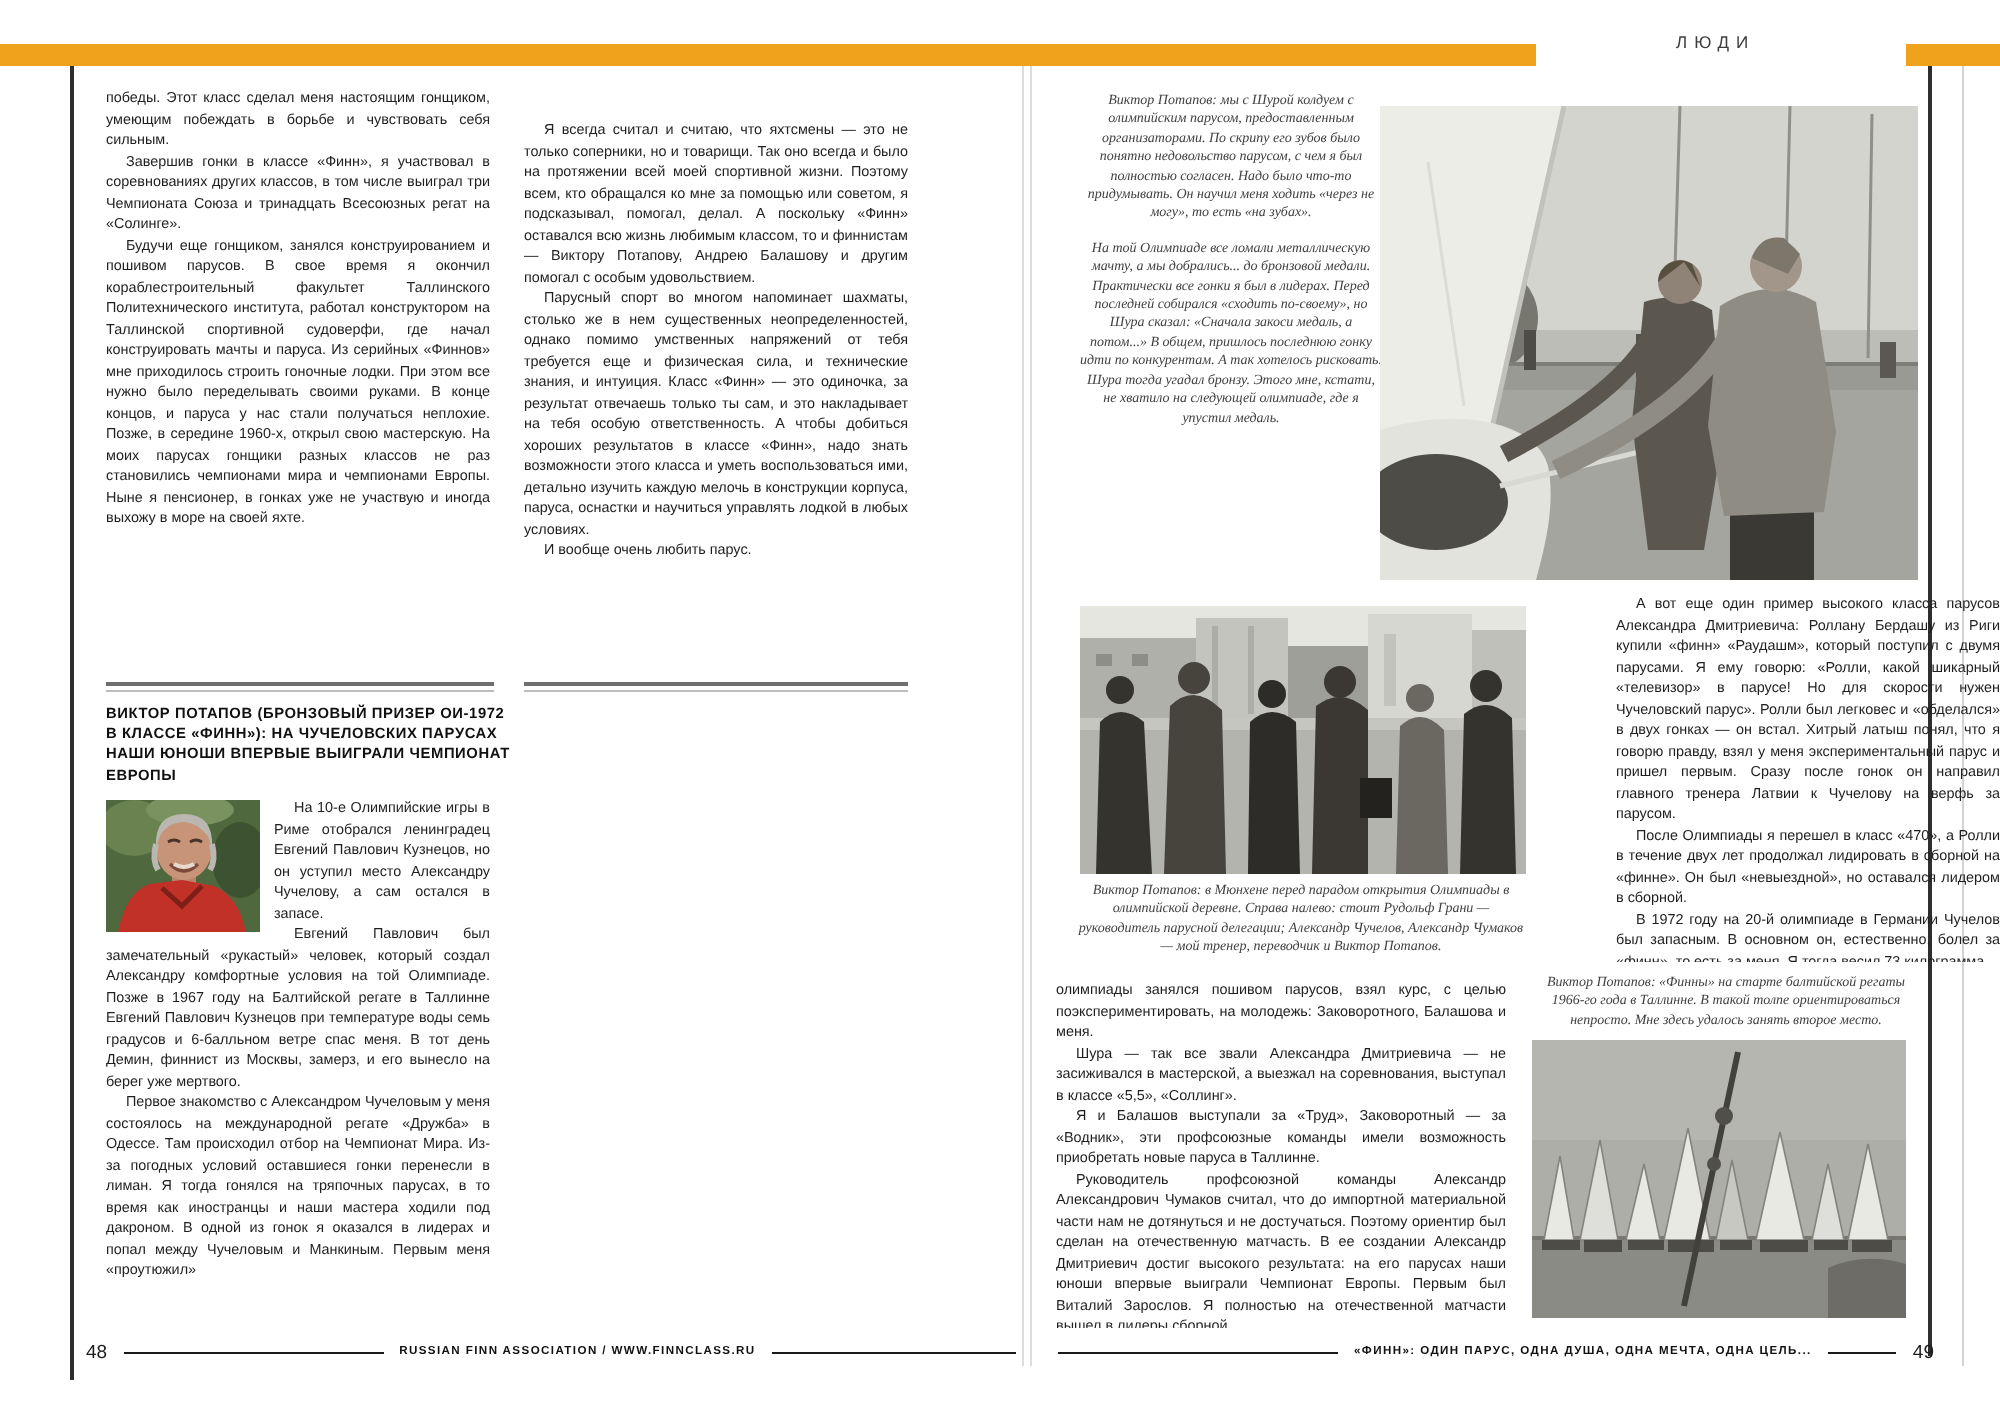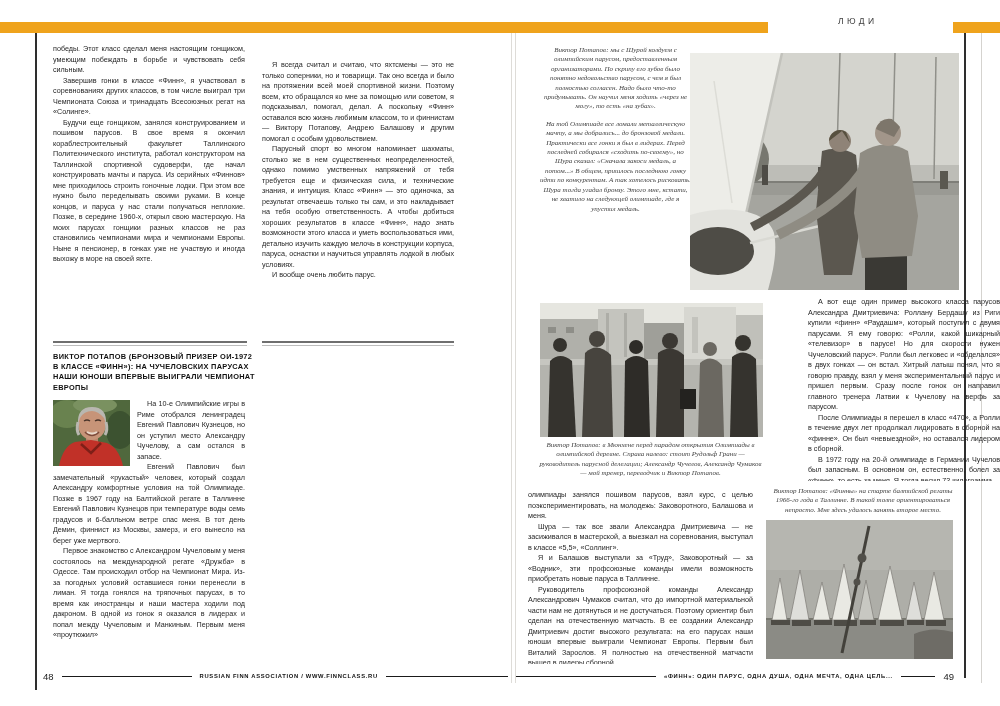--- a/index.html
+++ b/index.html
@@ -224,18 +224,18 @@
       <rect x="141" y="100" width="17" height="5"></rect>
       <rect x="160" y="100" width="20" height="6"></rect>
     </g>
     <path d="M103,6 L76,133" stroke="#43413b" stroke-width="3" fill="none"></path>
     <circle cx="96" cy="38" r="4.5" fill="#514f49"></circle>
     <circle cx="91" cy="62" r="3.5" fill="#514f49"></circle>
     <path d="M148,114 Q166,106 187,112 L187,139 L148,139 Z" fill="#6e6c66"></path>
   </svg>
 </div>
 
-<div class="abs footer-row" style="left:516px;top:669px;width:446px;">
+<div class="abs footer-row" style="left:529px;top:669px;width:446px;">
   <span class="rule" style="flex:0 0 140px;"></span>
   <span class="footer-text">«ФИНН»: ОДИН ПАРУС, ОДНА ДУША, ОДНА МЕЧТА, ОДНА ЦЕЛЬ...</span>
   <span class="rule" style="flex:1;"></span>
   <span class="pagenum">49</span>
 </div>
 
 </body></html>

